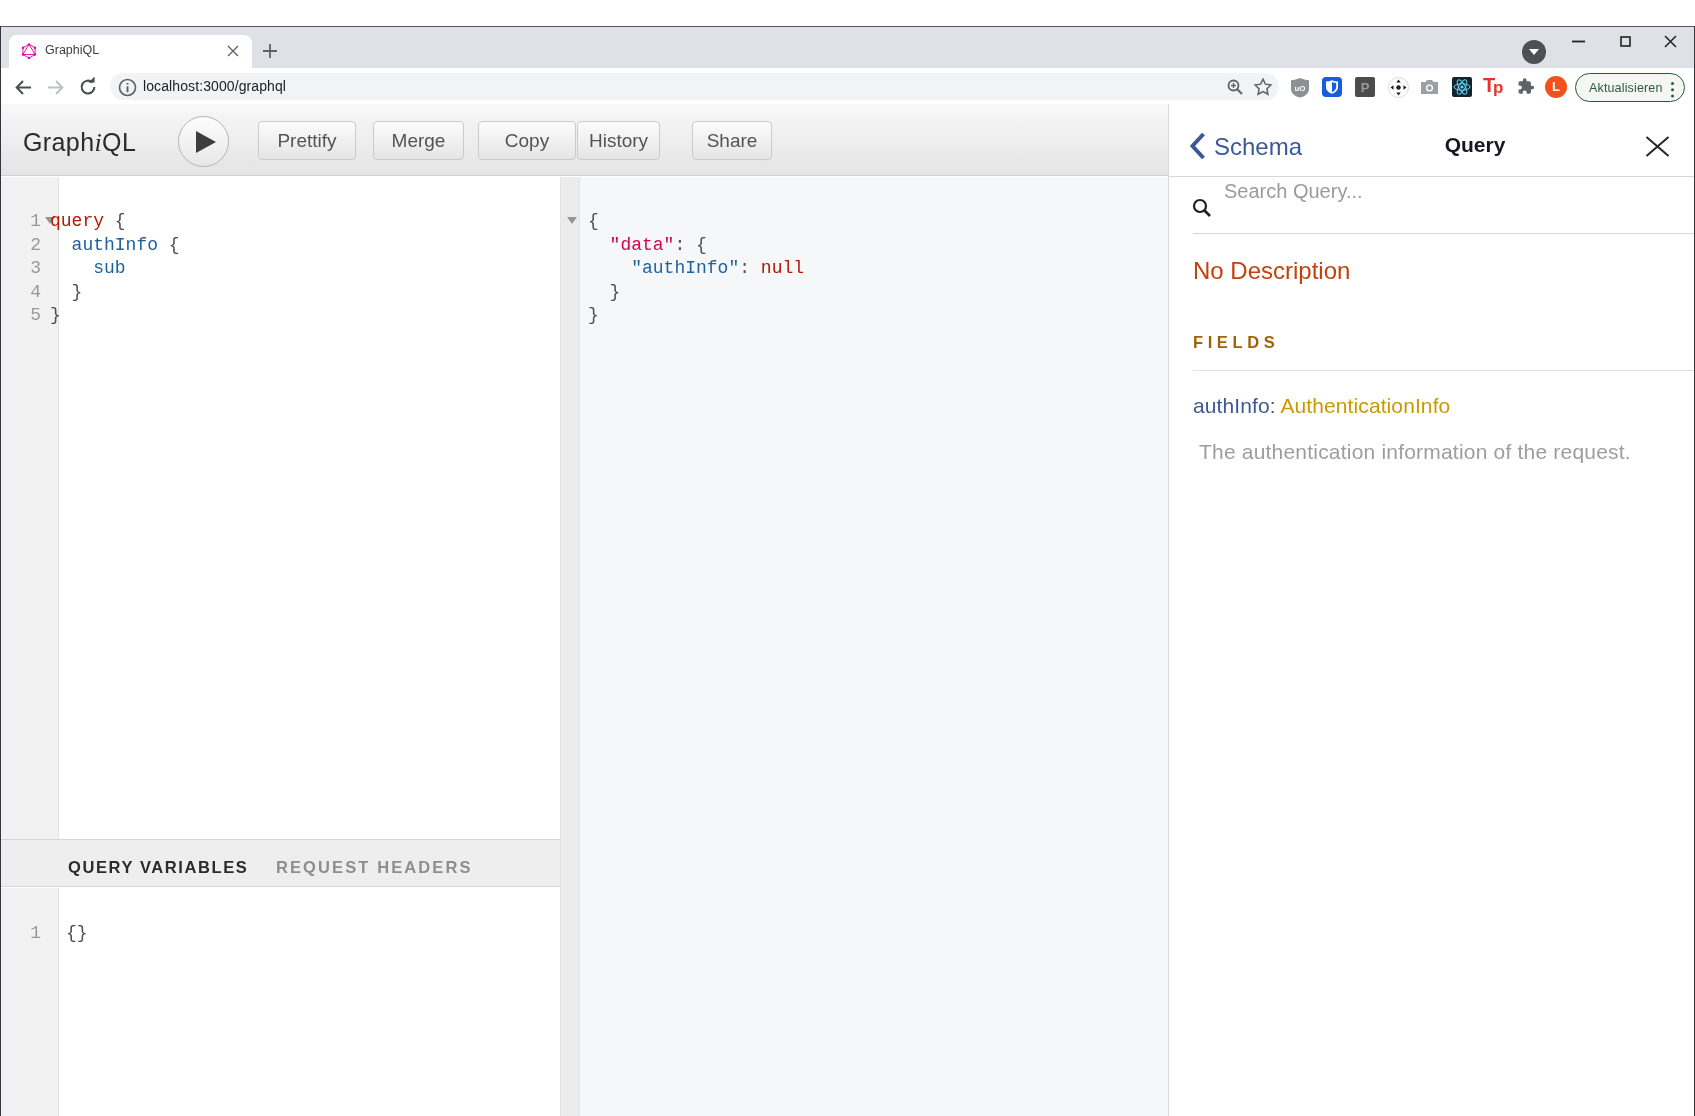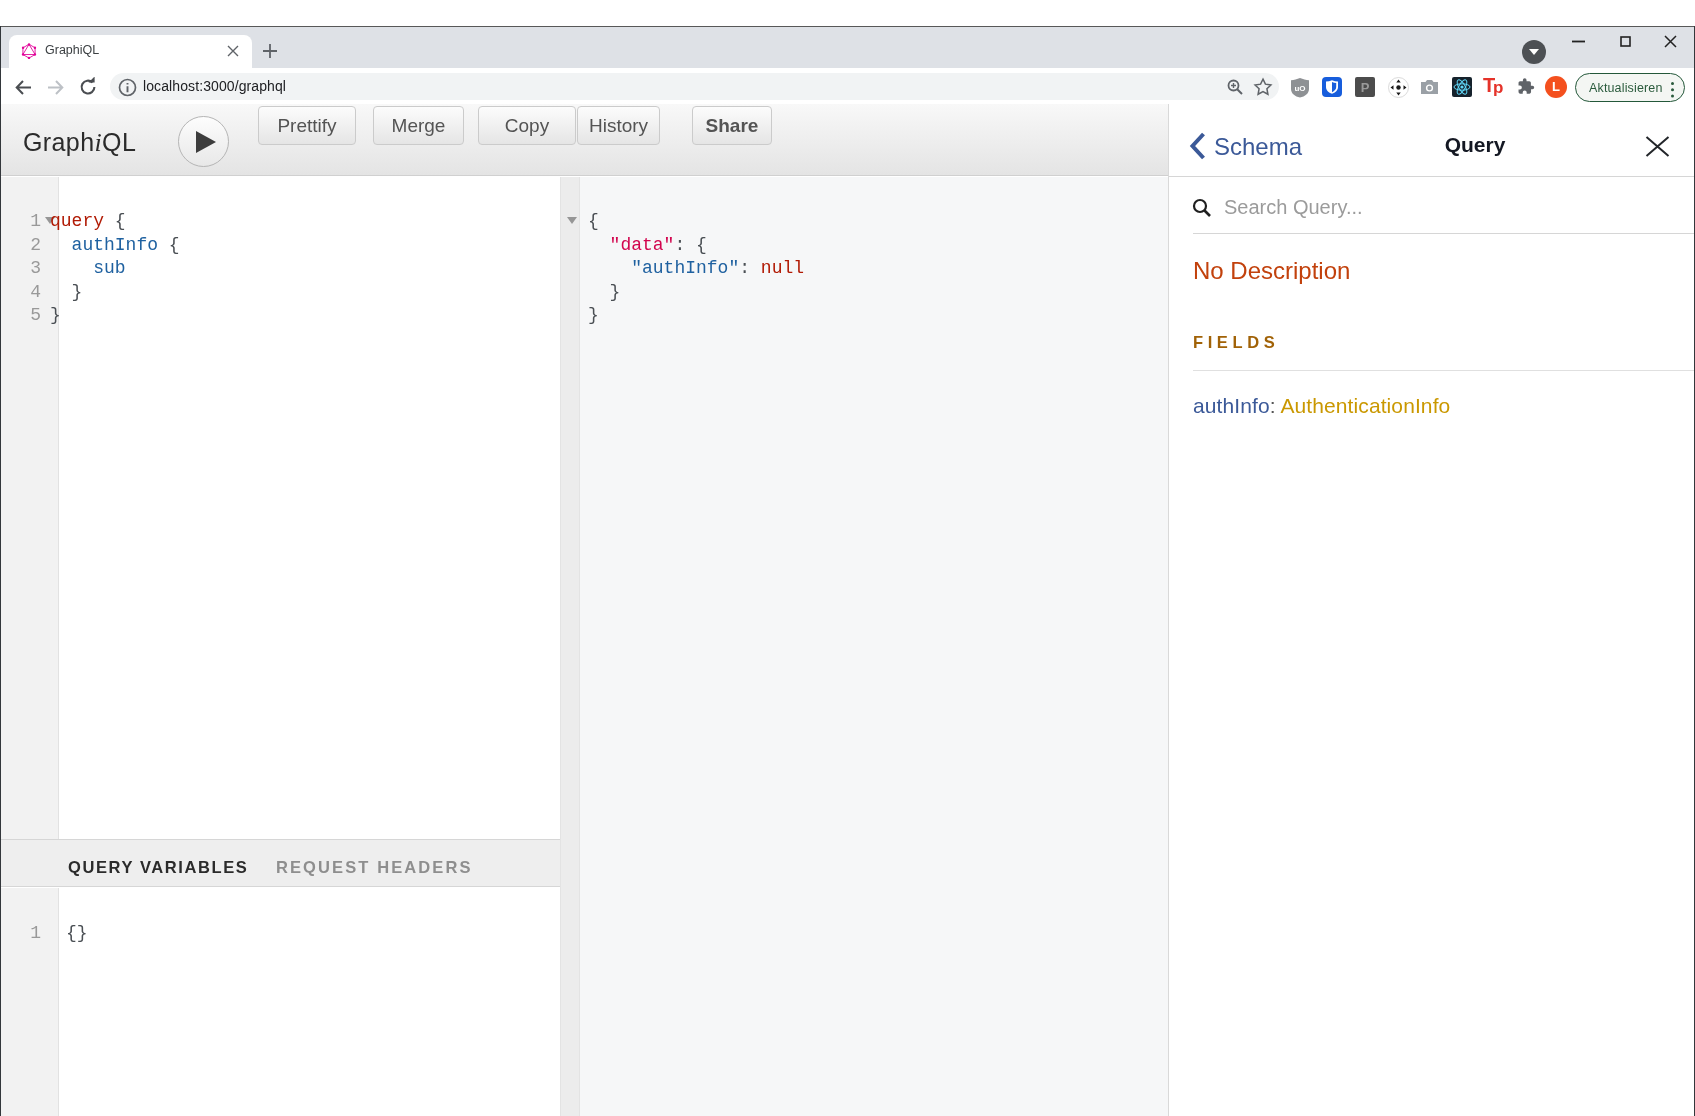--- a/index.html
+++ b/index.html
@@ -16,39 +16,39 @@
 
 #bl { left:0; top:0; width:1px; height:1113px; background:#33373b; z-index:50;}
 #br { left:1694px; top:0; width:1px; height:1113px; background:#33373b; z-index:50;}
 #bb { left:0; top:1113px; width:1695px; height:3px; background:#1f1f1f; z-index:50;}
 
 #topbar { left:1px; top:78px; width:1167px; height:72px; background:linear-gradient(#f8f8f8,#e4e4e4); border-bottom:1px solid #d0d0d0; }
 #logo { left:23px; top:102px; font-size:25px; letter-spacing:0.4px; color:#2b2b2b; }
 #logo em { font-family:"Liberation Serif",serif; font-style:italic; font-size:26px;}
 #playbtn { left:178px; top:90px; width:51px; height:51px; border-radius:50%; background:linear-gradient(#fdfdfd,#e8e8e8); border:1px solid #b5b5b5; }
 #playtri { left:195.5px; top:104.5px; width:0; height:0; border-left:20.5px solid #3d3d3d; border-top:11.5px solid transparent; border-bottom:11.5px solid transparent; }
-.tbtn { top:80px; height:39px; background:linear-gradient(#fcfcfc,#e5e5e5); border:1px solid #cbcbcb; border-radius:4px; color:#545454; font-size:19px; text-align:center; line-height:37px; }
+.tbtn { top:95px; height:39px; background:linear-gradient(#fcfcfc,#e5e5e5); border:1px solid #cbcbcb; border-radius:4px; color:#545454; font-size:19px; text-align:center; line-height:37px; }
 
 #qpane { left:1px; top:151px; width:559px; height:662px; background:#fff; }
 #qgutter { left:1px; top:151px; width:58px; height:662px; background:#f2f2f2; border-right:1px solid #e2e2e2; }
 #vtabs { left:1px; top:813px; width:559px; height:48px; background:#eeeeee; border-top:1px solid #d6d6d6; border-bottom:1px solid #d6d6d6; }
 #vpane { left:1px; top:862px; width:559px; height:250px; background:#fff; }
 #vgutter { left:1px; top:862px; width:58px; height:250px; background:#f2f2f2; border-right:1px solid #e2e2e2; }
 #divider { left:560px; top:151px; width:20px; height:962px; background:#ececec; border-left:1px solid #e3e3e3; border-right:1px solid #e3e3e3;}
 #rpane { left:580px; top:151px; width:588px; height:962px; background:#f6f7f8; }
 .mono { font-family:"Liberation Mono",monospace; font-size:18px; line-height:23.5px; white-space:pre; }
 .lnum { color:#999; text-align:right; width:30px; }
 .fold { width:0; height:0; border-left:5px solid transparent; border-right:5px solid transparent; border-top:7px solid #969696; }
 .kw { color:#B11A04; } .prop { color:#1F61A0; } .pun { color:#4a4f54; } .def { color:#D2054E; }
 
 #docpanel { left:1168px; top:78px; width:526px; height:1035px; background:#fff; border-left:1px solid #d9d9d9; }
 #docheader { left:1169px; top:78px; width:525px; height:73px; border-bottom:1px solid #d6d6d6; }
 #schema { left:1214px; top:107px; font-size:24px; color:#3B5998; }
 #dtitle { left:1420px; top:107px; width:110px; font-size:21px; font-weight:bold; color:#141823; text-align:center;}
-#searchph { left:1224px; top:170px; font-size:20px; color:#9b9b9b; }
+#searchph { left:1224px; top:154px; font-size:20px; color:#9b9b9b; }
 #searchline { left:1193px; top:207px; width:502px; height:1px; background:#d6d6d6; }
 #nodesc { left:1193px; top:231px; font-size:24px; color:#c2410c; }
 #fieldshd { left:1193px; top:307px; font-size:16.5px; font-weight:bold; letter-spacing:4.6px; color:#a16207; }
 #fieldline { left:1193px; top:344px; width:502px; height:1px; background:#e0e0e0; }
 #fieldrow { left:1193px; top:368px; font-size:21px; letter-spacing:0.1px; }
 #fdesc { left:1199px; top:414px; font-size:21px; letter-spacing:0.2px; color:#9d9d9d; }
 </style>
 </head>
 <body>
 <div id="page">
@@ -162,21 +162,21 @@
   <div class="abs" style="left:1670.5px;top:56px;width:3.2px;height:3.2px;border-radius:50%;background:#2a5a3c;box-shadow:0 6.3px 0 #2a5a3c, 0 12.6px 0 #2a5a3c;"></div>
 
   <div class="abs" id="topbar"></div>
   <div class="abs" id="logo">Graph<em>i</em>QL</div>
   <div class="abs" id="playbtn"></div>
   <div class="abs" id="playtri"></div>
   <div class="abs tbtn" style="left:258px;width:98px;">Prettify</div>
   <div class="abs tbtn" style="left:373px;width:91px;">Merge</div>
   <div class="abs tbtn" style="left:478px;width:98px;">Copy</div>
   <div class="abs tbtn" style="left:577px;width:83px;">History</div>
-  <div class="abs tbtn" style="left:692px;width:80px;font-weight:bold;">Share</div>
+  <div class="abs tbtn" style="left:692px;width:80px;">Share</div>
 
   <div class="abs" id="qpane"></div>
   <div class="abs" id="qgutter"></div>
   <div class="abs" id="divider"></div>
   <div class="abs" id="rpane"></div>
   <div class="abs" id="vtabs"></div>
   <div class="abs" id="vpane"></div>
   <div class="abs" id="vgutter"></div>
 
   <div class="abs mono lnum" style="left:11px; top:184px;">1<br>2<br>3<br>4<br>5</div>
@@ -204,18 +204,19 @@
       <path d="M12.5 12.5 L18 18" stroke="#1f1f1f" stroke-width="2.6"></path>
     </svg>
   <div class="abs" id="schema">Schema</div>
   <div class="abs" id="dtitle">Query</div>
   <div class="abs" id="searchph">Search Query...</div>
   <div class="abs" id="searchline"></div>
   <div class="abs" id="nodesc">No Description</div>
   <div class="abs" id="fieldshd">FIELDS</div>
   <div class="abs" id="fieldline"></div>
   <div class="abs" id="fieldrow"><span style="color:#3B5998;">authInfo</span><span style="color:#555;">: </span><span style="color:#CA9800;">AuthenticationInfo</span></div>
+  <div class="abs" id="fdesc">The authentication information of the request.</div>
 
   <div class="abs" id="bl"></div>
   <div class="abs" id="br"></div>
   <div class="abs" id="bb"></div>
   <div class="abs" style="left:1679px;top:1113px;width:16px;height:3px;background:#c9c9c9;z-index:51;"></div>
 </div>
 
 </body></html>

